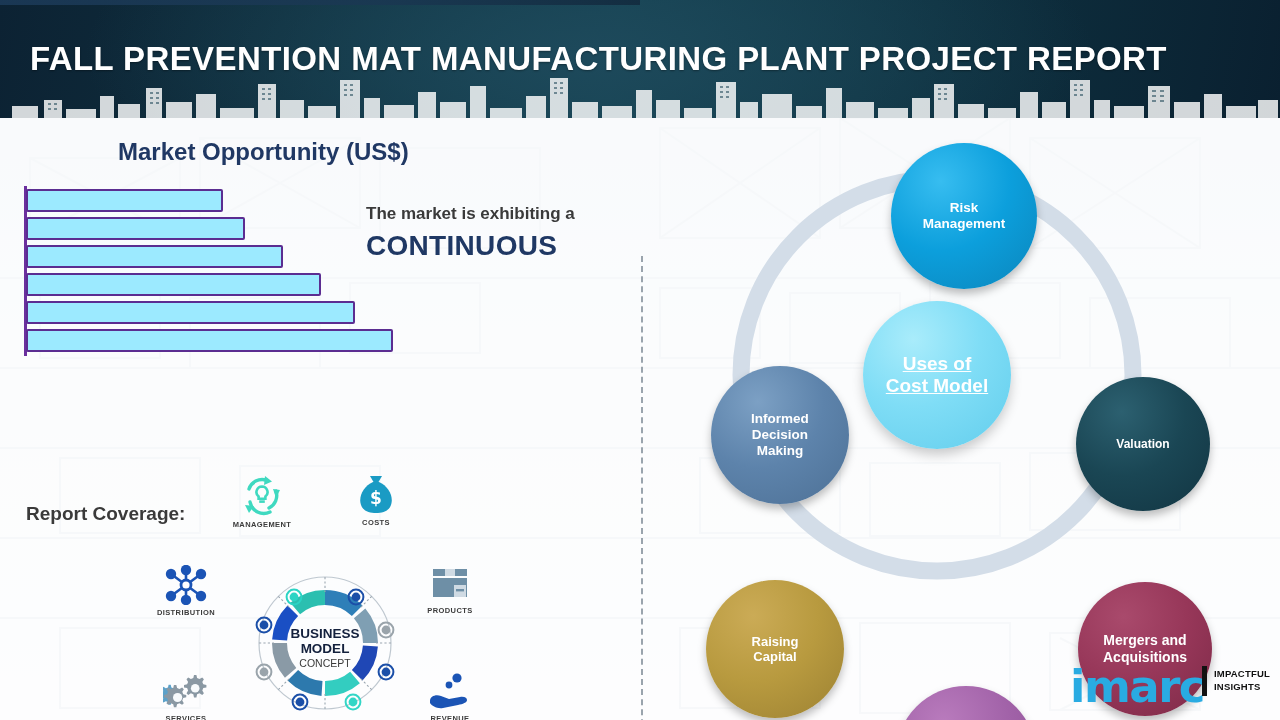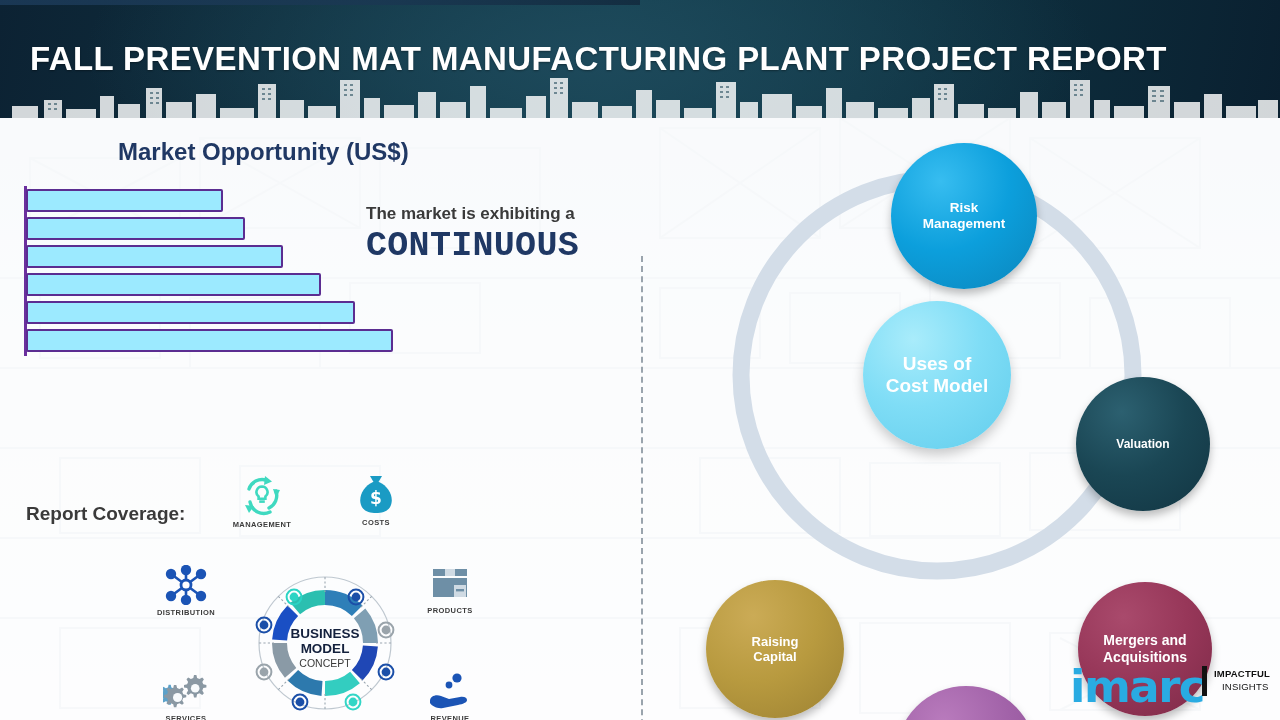--- a/index.html
+++ b/index.html
@@ -63,21 +63,21 @@
   }
   .bar {
     position:absolute; left:2px; height:23px;
     background:#9ceaff;
     border:2.5px solid #5b2d91;
     border-radius:2px;
   }
 
   #growth-text { position:absolute; left:366px; top:85px; width:268px; }
   #growth-line1 { font-size:17px; font-weight:bold; color:#3a3a3a; line-height:22px; white-space:nowrap; }
-  #growth-line2 { font-size:35px; font-weight:bold; color:#1f3864; line-height:42px; letter-spacing:.3px;font-family:Liberation Mono, monospace; }
+  #growth-line2 { font-size:28px; font-weight:bold; color:#1f3864; line-height:42px; letter-spacing:.3px; }
   #growth-line3 { font-size:17px; font-weight:bold; color:#3a3a3a; line-height:24px; }
 
   #report-coverage-label {
     position:absolute; left:26px; top:385px;
     font-size:19px; font-weight:bold; color:#3a3a3a;
   }
 
   
   #bm-cluster { position:absolute; left:130px; top:355px; width:390px; height:345px; }
   .icon-item { position:absolute; width:96px; text-align:center; }
@@ -99,20 +99,21 @@
     line-height:1.18;
     box-shadow:0 5px 9px rgba(0,0,0,.26);
   }
   .node span { display:block; padding:0 6px; }
 
   #node-center {
     left:222px; top:183px; width:148px; height:148px;
     background:radial-gradient(circle at 34% 26%,#a9ecfb 0%,#7fddf6 46%,#62cdec 100%);
     font-size:19px;
     box-shadow:0 6px 12px rgba(0,0,0,.2);
+    text-decoration:underline;
   }
   #node-risk {
     left:250px; top:25px; width:146px; height:146px;
     background:radial-gradient(circle at 34% 26%,#37bdf0 0%,#0c9fdc 48%,#0b85bb 100%);
     font-size:13.5px;
   }
   #node-valuation {
     left:435px; top:259px; width:134px; height:134px;
     background:radial-gradient(circle at 34% 26%,#2c6070 0%,#1a4654 48%,#123542 100%);
     font-size:12px;
@@ -147,21 +148,21 @@
   }
   #logo-bar {
     position:absolute; left:132px; top:4px; width:5px; height:30px; background:#111111;
   }
   #logo-tag1 {
     position:absolute; left:144px; top:6px;
     font-size:9.5px; font-weight:bold; color:#111111; letter-spacing:.2px;
   }
   #logo-tag2 {
     position:absolute; left:144px; top:19px;
-    font-size:9.5px; font-weight:normal; color:#111111; letter-spacing:.2px;margin-left:8px;
+    font-size:9.5px; font-weight:bold; color:#111111; letter-spacing:.2px;
   }
 </style>
 </head>
 <body>
 
 <div id="header">
   <div id="header-topstrip"></div>
 
   <svg id="skyline" viewBox="0 0 1280 46" preserveAspectRatio="none">
     <g fill="#ffffff" opacity="0.82">
@@ -481,20 +482,27 @@
       </svg>
     </div>
   </div>
 
   <div id="right-panel">
 
     <svg id="ring-svg" viewBox="0 0 639 602">
       <circle cx="296" cy="257" r="196" fill="none" stroke="#d3dde8" stroke-width="17"></circle>
     </svg>
 
+    <div class="node" id="node-informed">
+      <span>
+        <span>Informed</span>
+        <span>Decision</span>
+        <span>Making</span>
+      </span>
+    </div>
 
     <div class="node" id="node-risk">
       <span>
         <span>Risk</span>
         <span>Management</span>
       </span>
     </div>
 
     <div class="node" id="node-valuation">
       <span>

